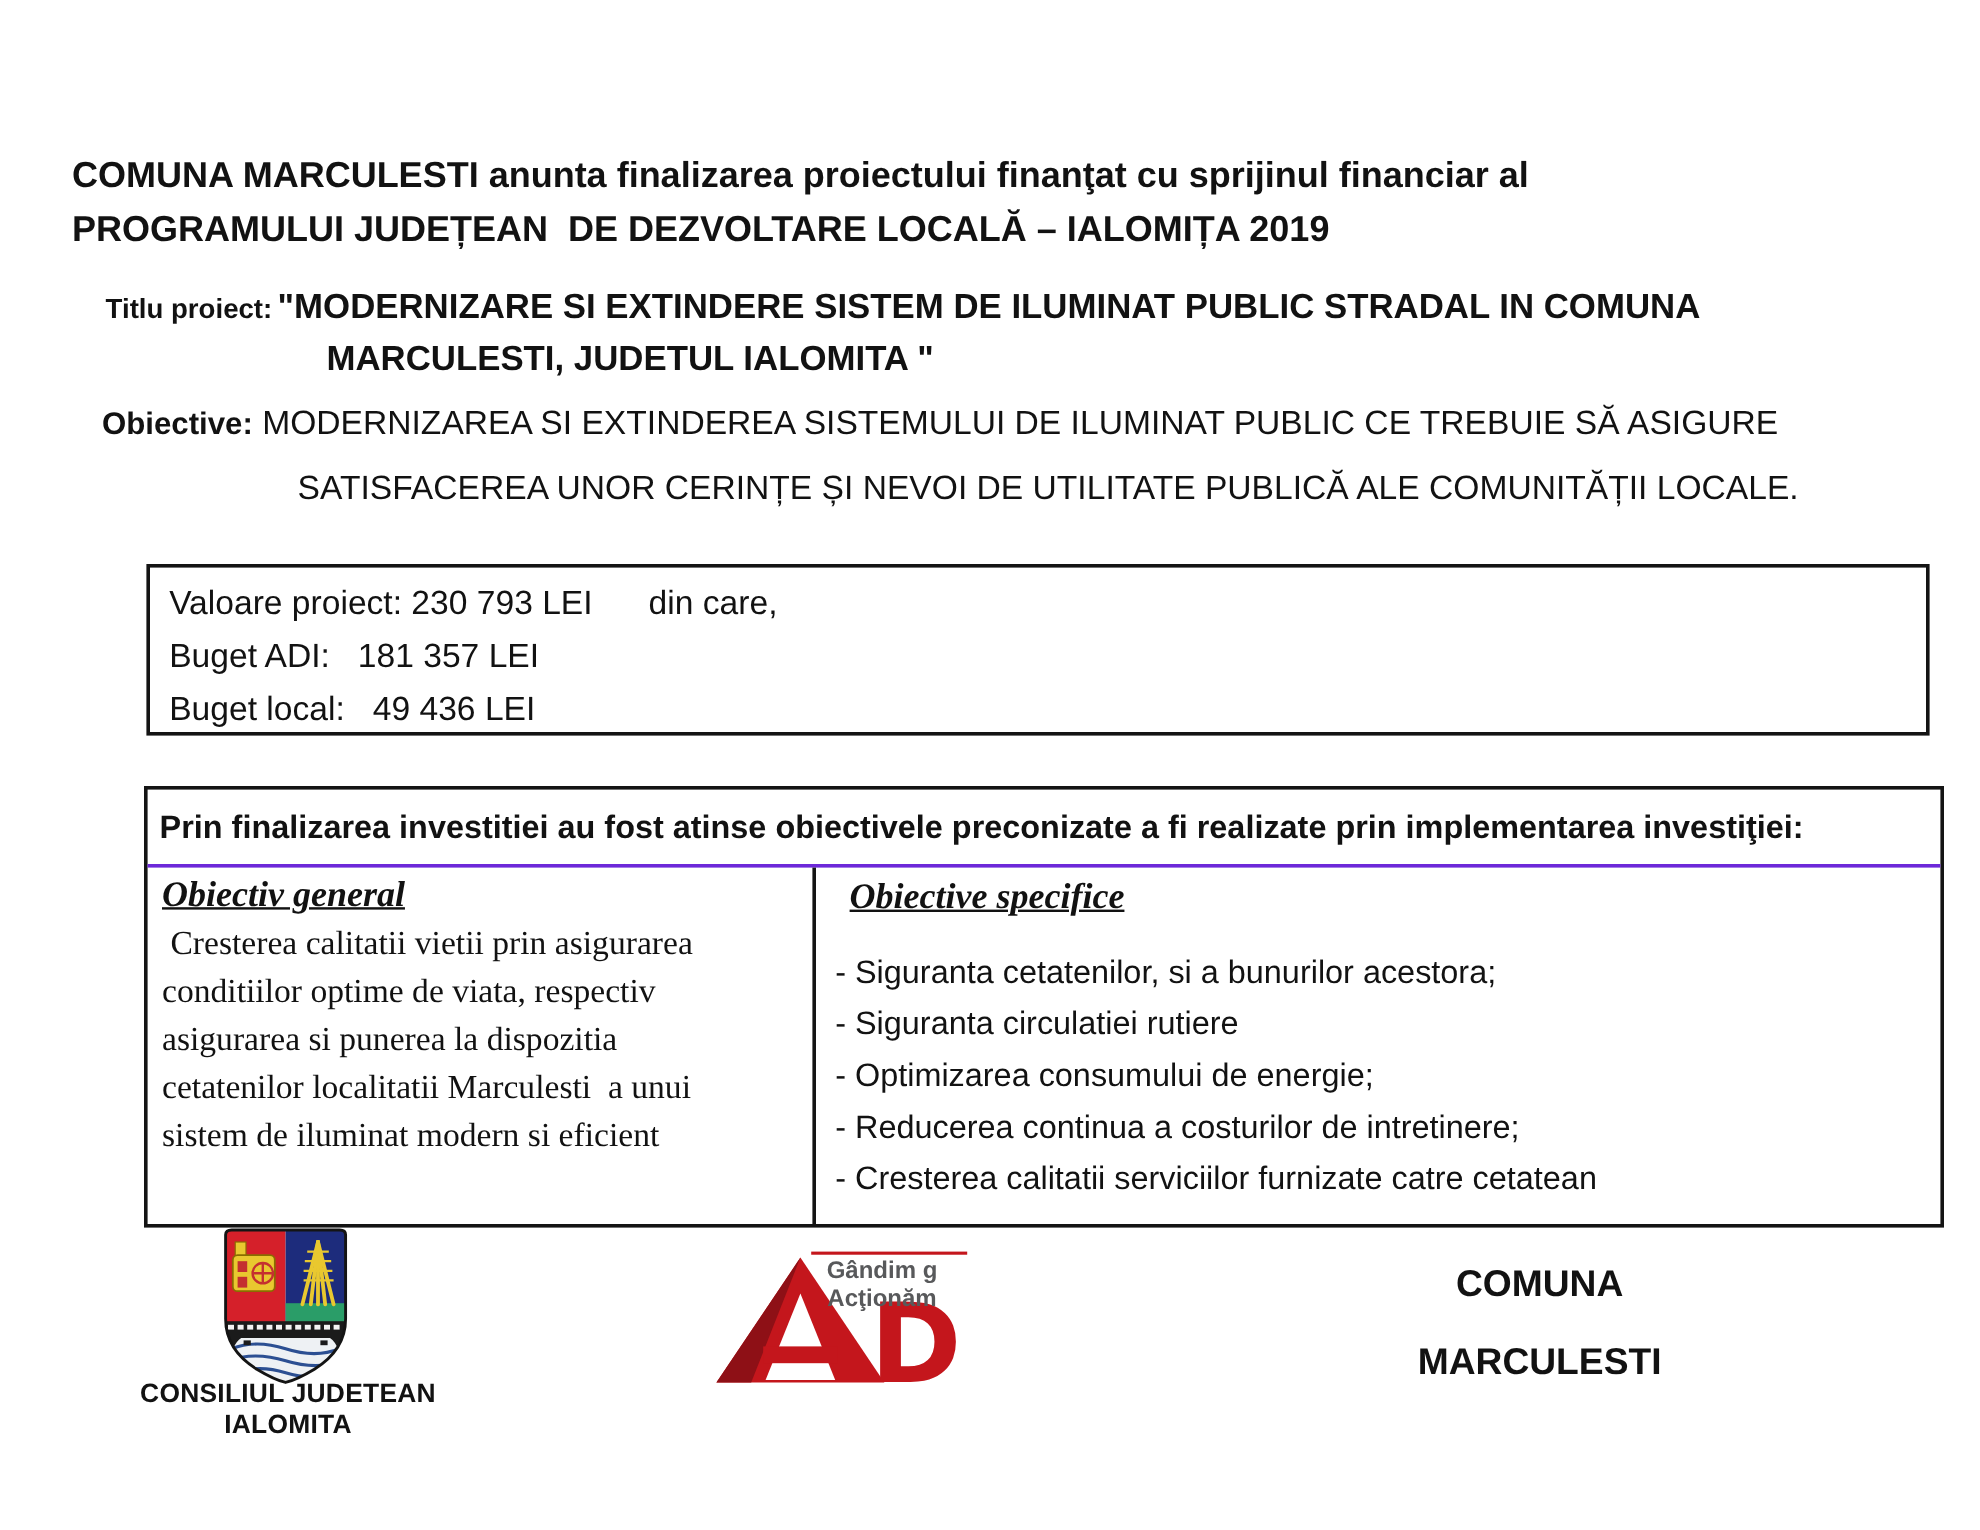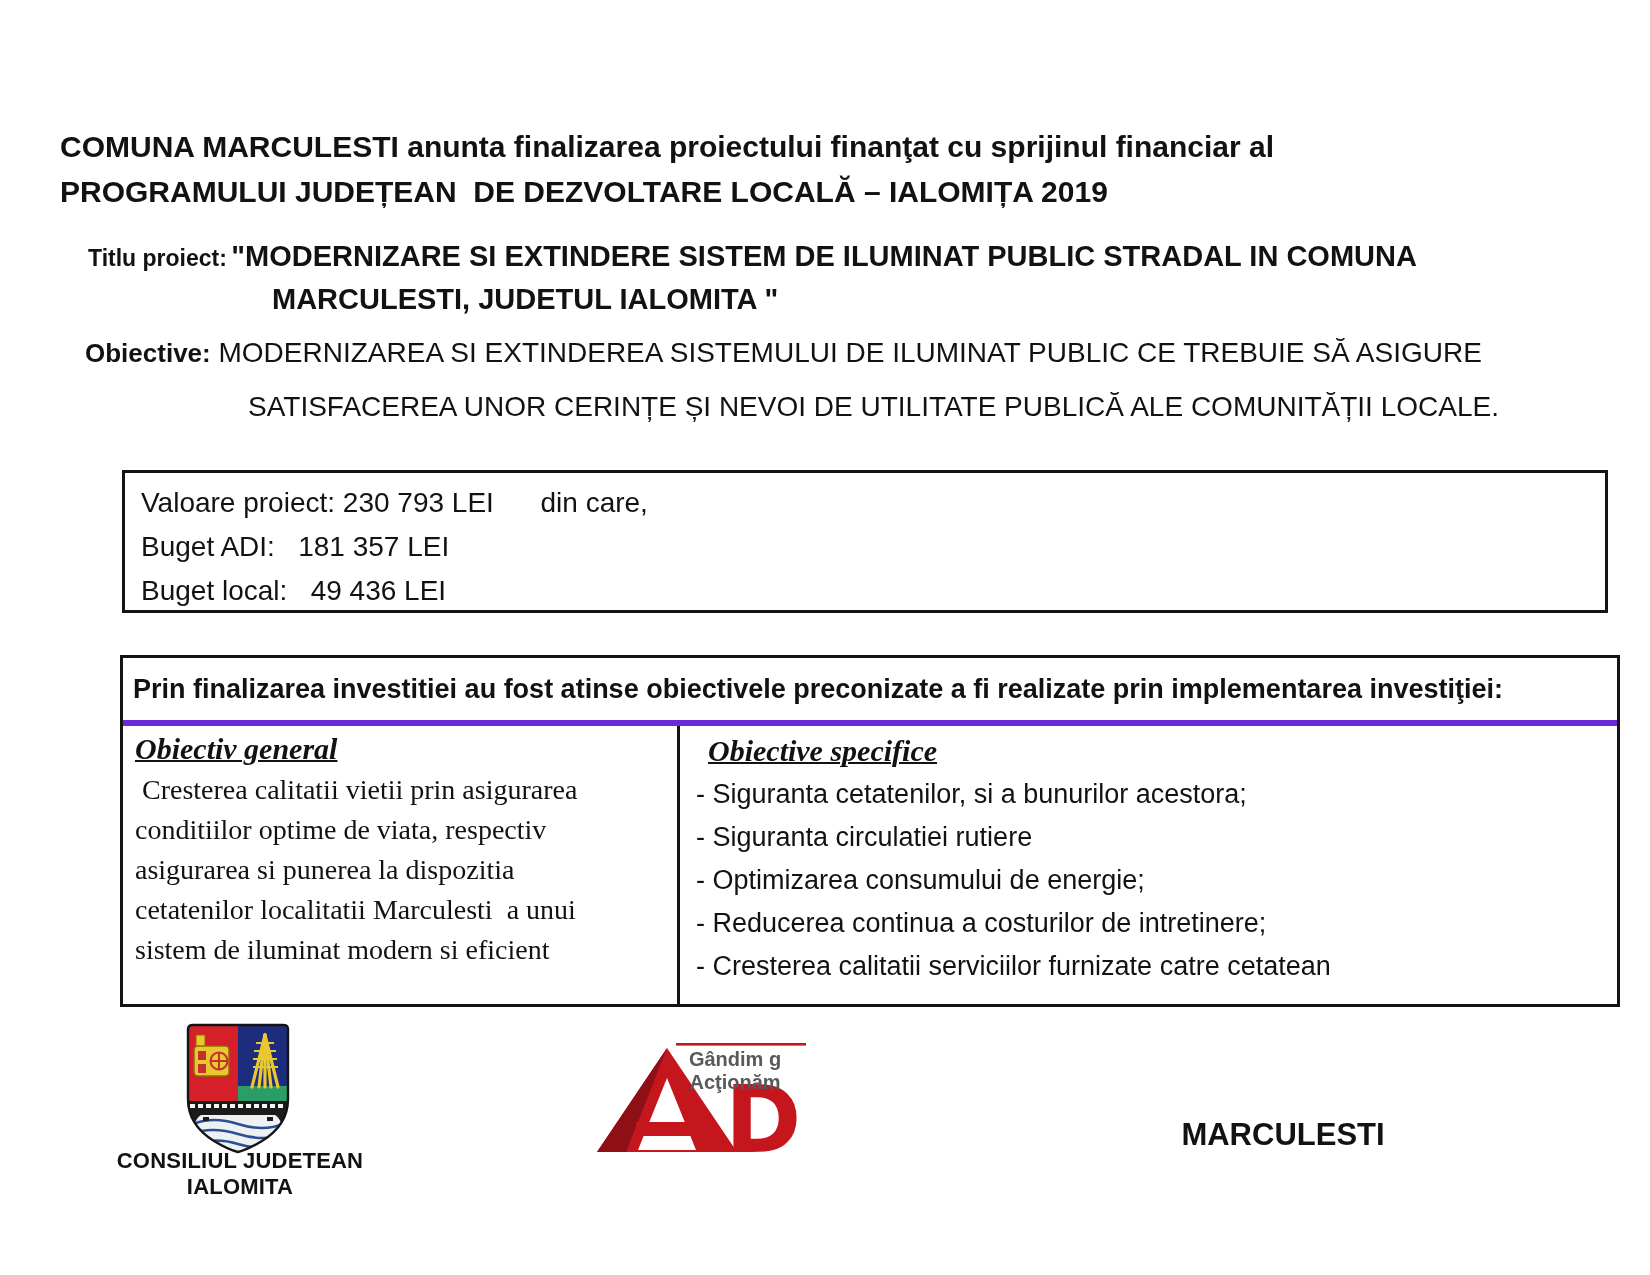--- a/index.html
+++ b/index.html
@@ -35,37 +35,37 @@
   }
   .budget-box .line { line-height:44px; }
 
   
   .results {
     position:absolute; left:120px; top:655px; width:1500px;
     border:3px solid #141414; box-sizing:border-box; background:#fff;
   }
   .results-header {
     font-weight:bold; font-size:27px; line-height:34px;
-    padding:14px 10px; border-bottom:6px solid #6d28d9;
+    padding:14px 10px; border-bottom:3px solid #6d28d9;
   }
   .results-row { display:flex; align-items:stretch; }
   .col-general {
     width:557px; flex:0 0 557px; border-right:3px solid #141414;
     box-sizing:border-box; padding:6px 10px 16px 12px;
     font-family:"Liberation Serif", serif;
   }
   .col-specific { flex:1; padding:8px 14px 16px 16px; }
   .col-title {
     display:inline-block; font-family:"Liberation Serif", serif;
     font-style:italic; font-weight:bold; font-size:30px;
     text-decoration:underline; text-decoration-thickness:2px;
   }
   .col-specific .col-title { margin-left:12px; }
   .general-body { font-size:28px; line-height:40px; margin-top:4px; }
-  .spec-list { margin-top:5px; }
+  .spec-list { margin-top:24px; }
   .spec-item { font-size:27px; line-height:43px; }
 
   
   .coa { position:absolute; left:181px; top:1023px; width:114px; height:132px; }
   .council-label {
     position:absolute; left:80px; top:1148px; width:320px; text-align:center;
     font-size:22px; font-weight:bold; letter-spacing:0.2px;
   }
   .ad-logo { position:absolute; left:592px; top:1038px; width:220px; height:122px; }
   .ad-logo svg { position:absolute; left:0; top:0; }
@@ -193,15 +193,16 @@
       <polygon points="75,40 46,112 104,112" fill="#ffffff"></polygon>
       <rect x="44" y="84" width="62" height="14" fill="#c4161c"></rect>
       <text x="133" y="114" font-family="'DejaVu Sans', sans-serif" font-size="92" font-weight="bold" fill="#c4161c">D</text>
     </svg>
     <div class="ad-text">
       <div>Gândim g</div>
       <div>Acţionăm</div>
     </div>
   </div>
 
+  <div class="comuna-block comuna-1">COMUNA</div>
   <div class="comuna-block comuna-2">MARCULESTI</div>
 
 </div>
 
 </body></html>

